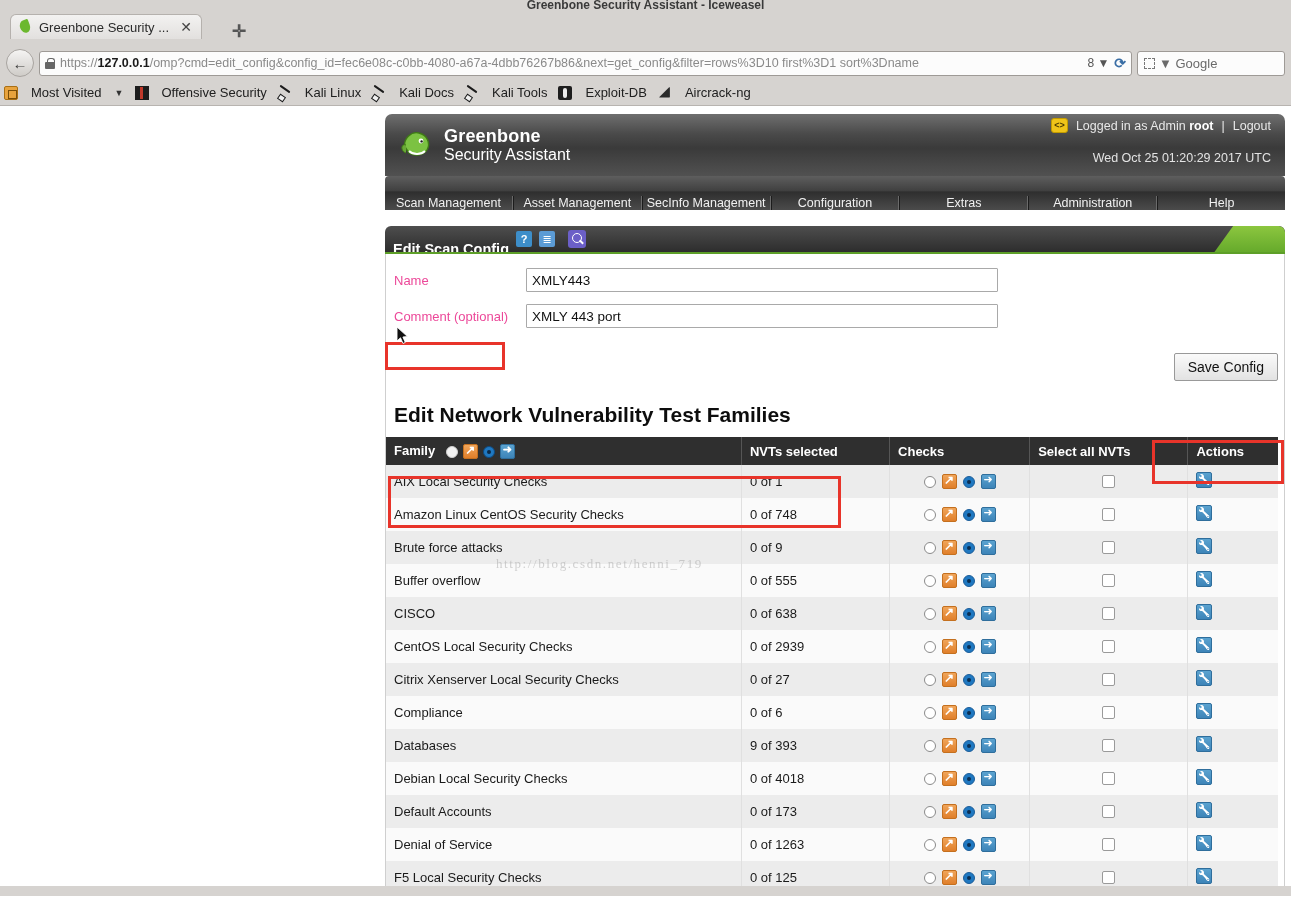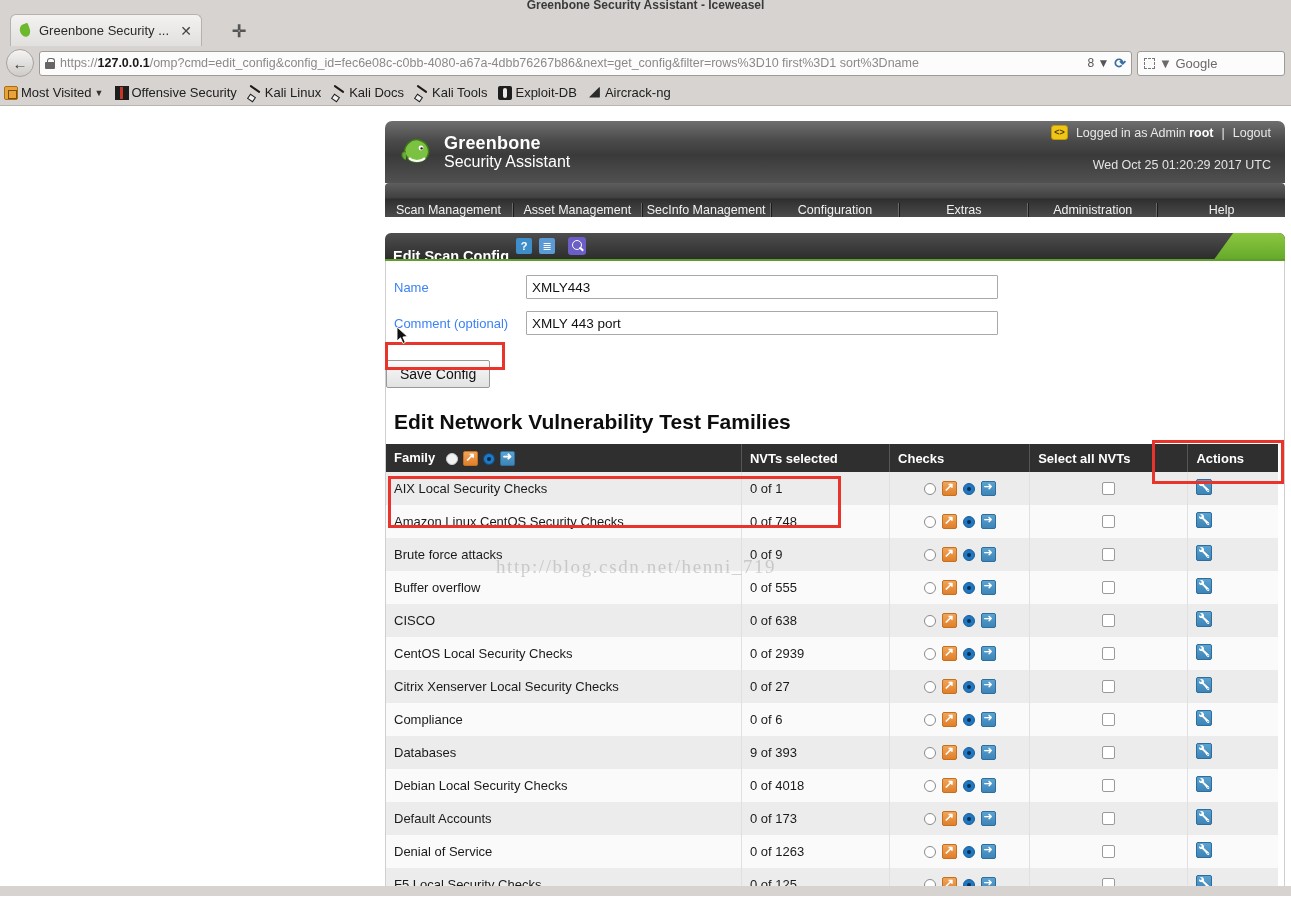--- a/index.html
+++ b/index.html
@@ -28,21 +28,21 @@
 
   .tabstrip {
     height: 36px;
     background: #d6d3d0;
     position: relative;
     padding-left: 8px;
   }
   .tab {
     position: absolute;
     left: 10px; top: 4px;
-    height: 32px;
+    height: 25px;
     width: 192px;
     background: linear-gradient(to bottom, #f3f2f1 0%, #e2e0de 100%);
     border: 1px solid #b5b1ad;
     border-bottom: none;
     border-radius: 6px 6px 0 0;
     display: flex;
     align-items: center;
     padding: 0 6px;
     gap: 6px;
   }
@@ -170,21 +170,21 @@
   .bookmarkbar {
     height: 26px;
     background: #d6d3d0;
     display: flex;
     align-items: center;
     padding: 0 4px;
     gap: 11px;
     border-bottom: 1px solid #b8b4b0;
   }
   .bm {
-    display: flex; align-items: center; gap: 3px;
+    display: flex; align-items: center; gap: 13px;
     font-size: 13px; color: #202020; cursor: pointer;
     white-space: nowrap;
   }
   .bm-ico { width: 14px; height: 14px; flex: 0 0 14px; position: relative; }
   .ico-star { background:#e8a33d; border:1px solid #a96f15; border-radius:2px; }
   .ico-star::after{content:"";position:absolute;left:3px;top:3px;width:7px;height:7px;border:1px solid #7a4e08;}
   .ico-offsec { background:#1d1d1d; }
   .ico-offsec::after{content:"";position:absolute;left:5px;top:1px;width:3px;height:12px;background:#c0392b;}
   .ico-dragon { background:transparent; }
   .ico-dragon::before{
@@ -223,21 +223,21 @@
     left: 385px; top: 0;
     width: 900px;
     height: 790px;
     background: #ffffff;
   }
 
   
   .gsa-header {
     position: relative;
     height: 62px;
-    margin-top: 15px;
+    margin-top: 8px;
     background: linear-gradient(to bottom, #6f6f6f 0%, #4a4a4a 32%, #3a3a3a 55%, #515151 100%);
     border-radius: 7px 7px 0 0;
     display: flex;
     align-items: center;
     padding-left: 12px;
     color: #fff;
   }
   .logo-dragon {
     width: 40px; height: 40px;
     position: relative;
@@ -365,38 +365,38 @@
   }
   .form-row {
     display: flex;
     align-items: center;
     margin-bottom: 12px;
     padding-left: 8px;
   }
   .form-label {
     width: 132px;
     font-size: 13px;
-    color: #3b82f6;
+    color: #ec4899;
     flex: 0 0 132px;
   }
   .form-input {
     width: 472px;
     height: 24px;
     border: 1px solid #a9a9a9;
     background: #fff;
     font-size: 13.5px;
     font-family: "Liberation Sans", sans-serif;
     padding: 0 5px;
     color: #111;
     border-radius: 1px;
   }
 
   .save-row {
     display: flex;
-    justify-content: flex-start;
+    justify-content: flex-end;
     padding-right: 6px;
     margin-top: 25px;
     margin-bottom: 14px;
   }
   .save-btn {
     background: linear-gradient(to bottom, #fafafa, #e2e2e2);
     border: 1px solid #999;
     border-radius: 2px;
     font-size: 14px;
     font-family: "Liberation Sans", sans-serif;
@@ -546,21 +546,21 @@
   }
   #anno-title   { left: 385px; top: 236px; width: 120px; height: 28px; }
   #anno-save    { left: 1152px; top: 334px; width: 132px; height: 44px; }
   #anno-nvt     { left: 388px; top: 370px; width: 453px; height: 52px; }
 
   
   .watermark {
     position: absolute;
     left: 496px; top: 450px;
     font-family: "Liberation Serif", serif;
-    font-size: 19px;
+    font-size: 13px;
     color: rgba(150,150,150,0.42);
     letter-spacing: 1.6px;
     z-index: 30;
     pointer-events: none;
     white-space: nowrap;
   }
 
   
   .cursor {
     position: absolute;

